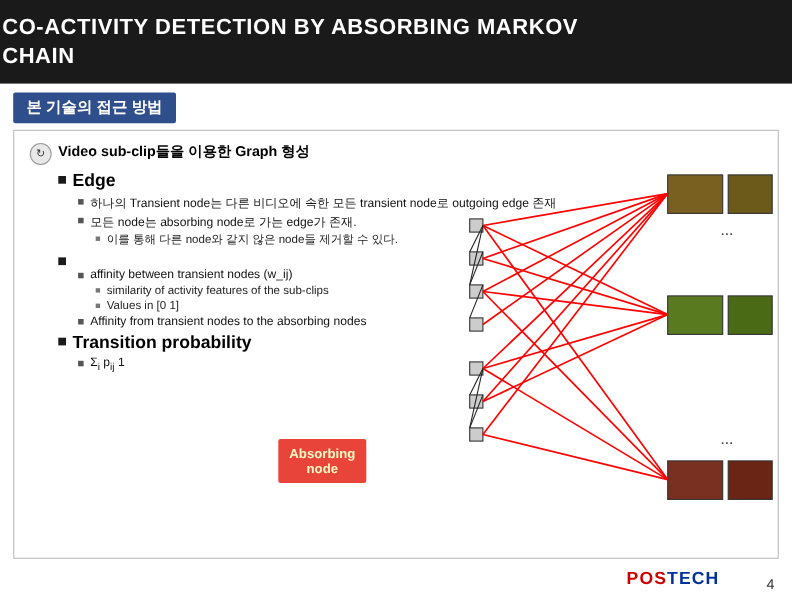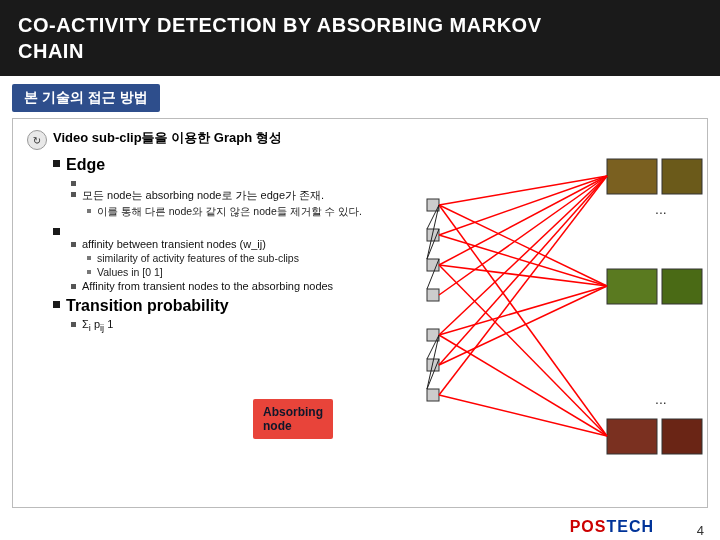--- a/index.html
+++ b/index.html
@@ -9,21 +9,21 @@
       background: #fff;
       font-family: Arial, sans-serif;
       overflow: hidden;
       position: relative;
     }
 
     
     .header {
       background: #1a1a1a;
       color: #fff;
-      padding: 12px 18px;
+      padding: 12px 2px;
       font-size: 20px;
       font-weight: bold;
       letter-spacing: 0.5px;
       line-height: 1.3;
     }
 
     
     .section-title {
       background: #2e4e8c;
       color: #fff;
@@ -149,25 +149,25 @@
       font-size: 10.5px;
       color: #222;
     }
 
     
     .absorbing-label {
       position: absolute;
       bottom: 68px;
       left: 240px;
       background: #e8443a;
-      color: #0f172a;
+      color: #fef9c3;
       font-size: 12px;
       font-weight: bold;
       padding: 6px 10px;
-      text-align: left;
+      text-align: center;
       border-radius: 2px;
       z-index: 10;
     }
 
     
     .graph-area {
       position: absolute;
       right: 0;
       top: 20px;
       width: 300px;
@@ -203,20 +203,21 @@
   </div>
 
   <div class="level1">
     <div class="level1-item">
       <div class="sq-bullet"></div>
       <span class="level1-text">Edge</span>
     </div>
     <div class="level2">
       <div class="level2-item">
         <div class="sq-bullet-sm"></div>
+        <span class="level2-text">하나의 Transient node는 다른 비디오에 속한 모든 transient node로 outgoing edge 존재</span>
       </div>
       <div class="level2-item">
         <div class="sq-bullet-sm"></div>
         <span class="level2-text">모든 node는 absorbing node로 가는 edge가 존재.</span>
       </div>
       <div class="level3">
         <div class="level3-item">
           <div class="sq-bullet-xs"></div>
           <span class="level3-text">이를 통해 다른 node와 같지 않은 node들 제거할 수 있다.</span>
         </div>

